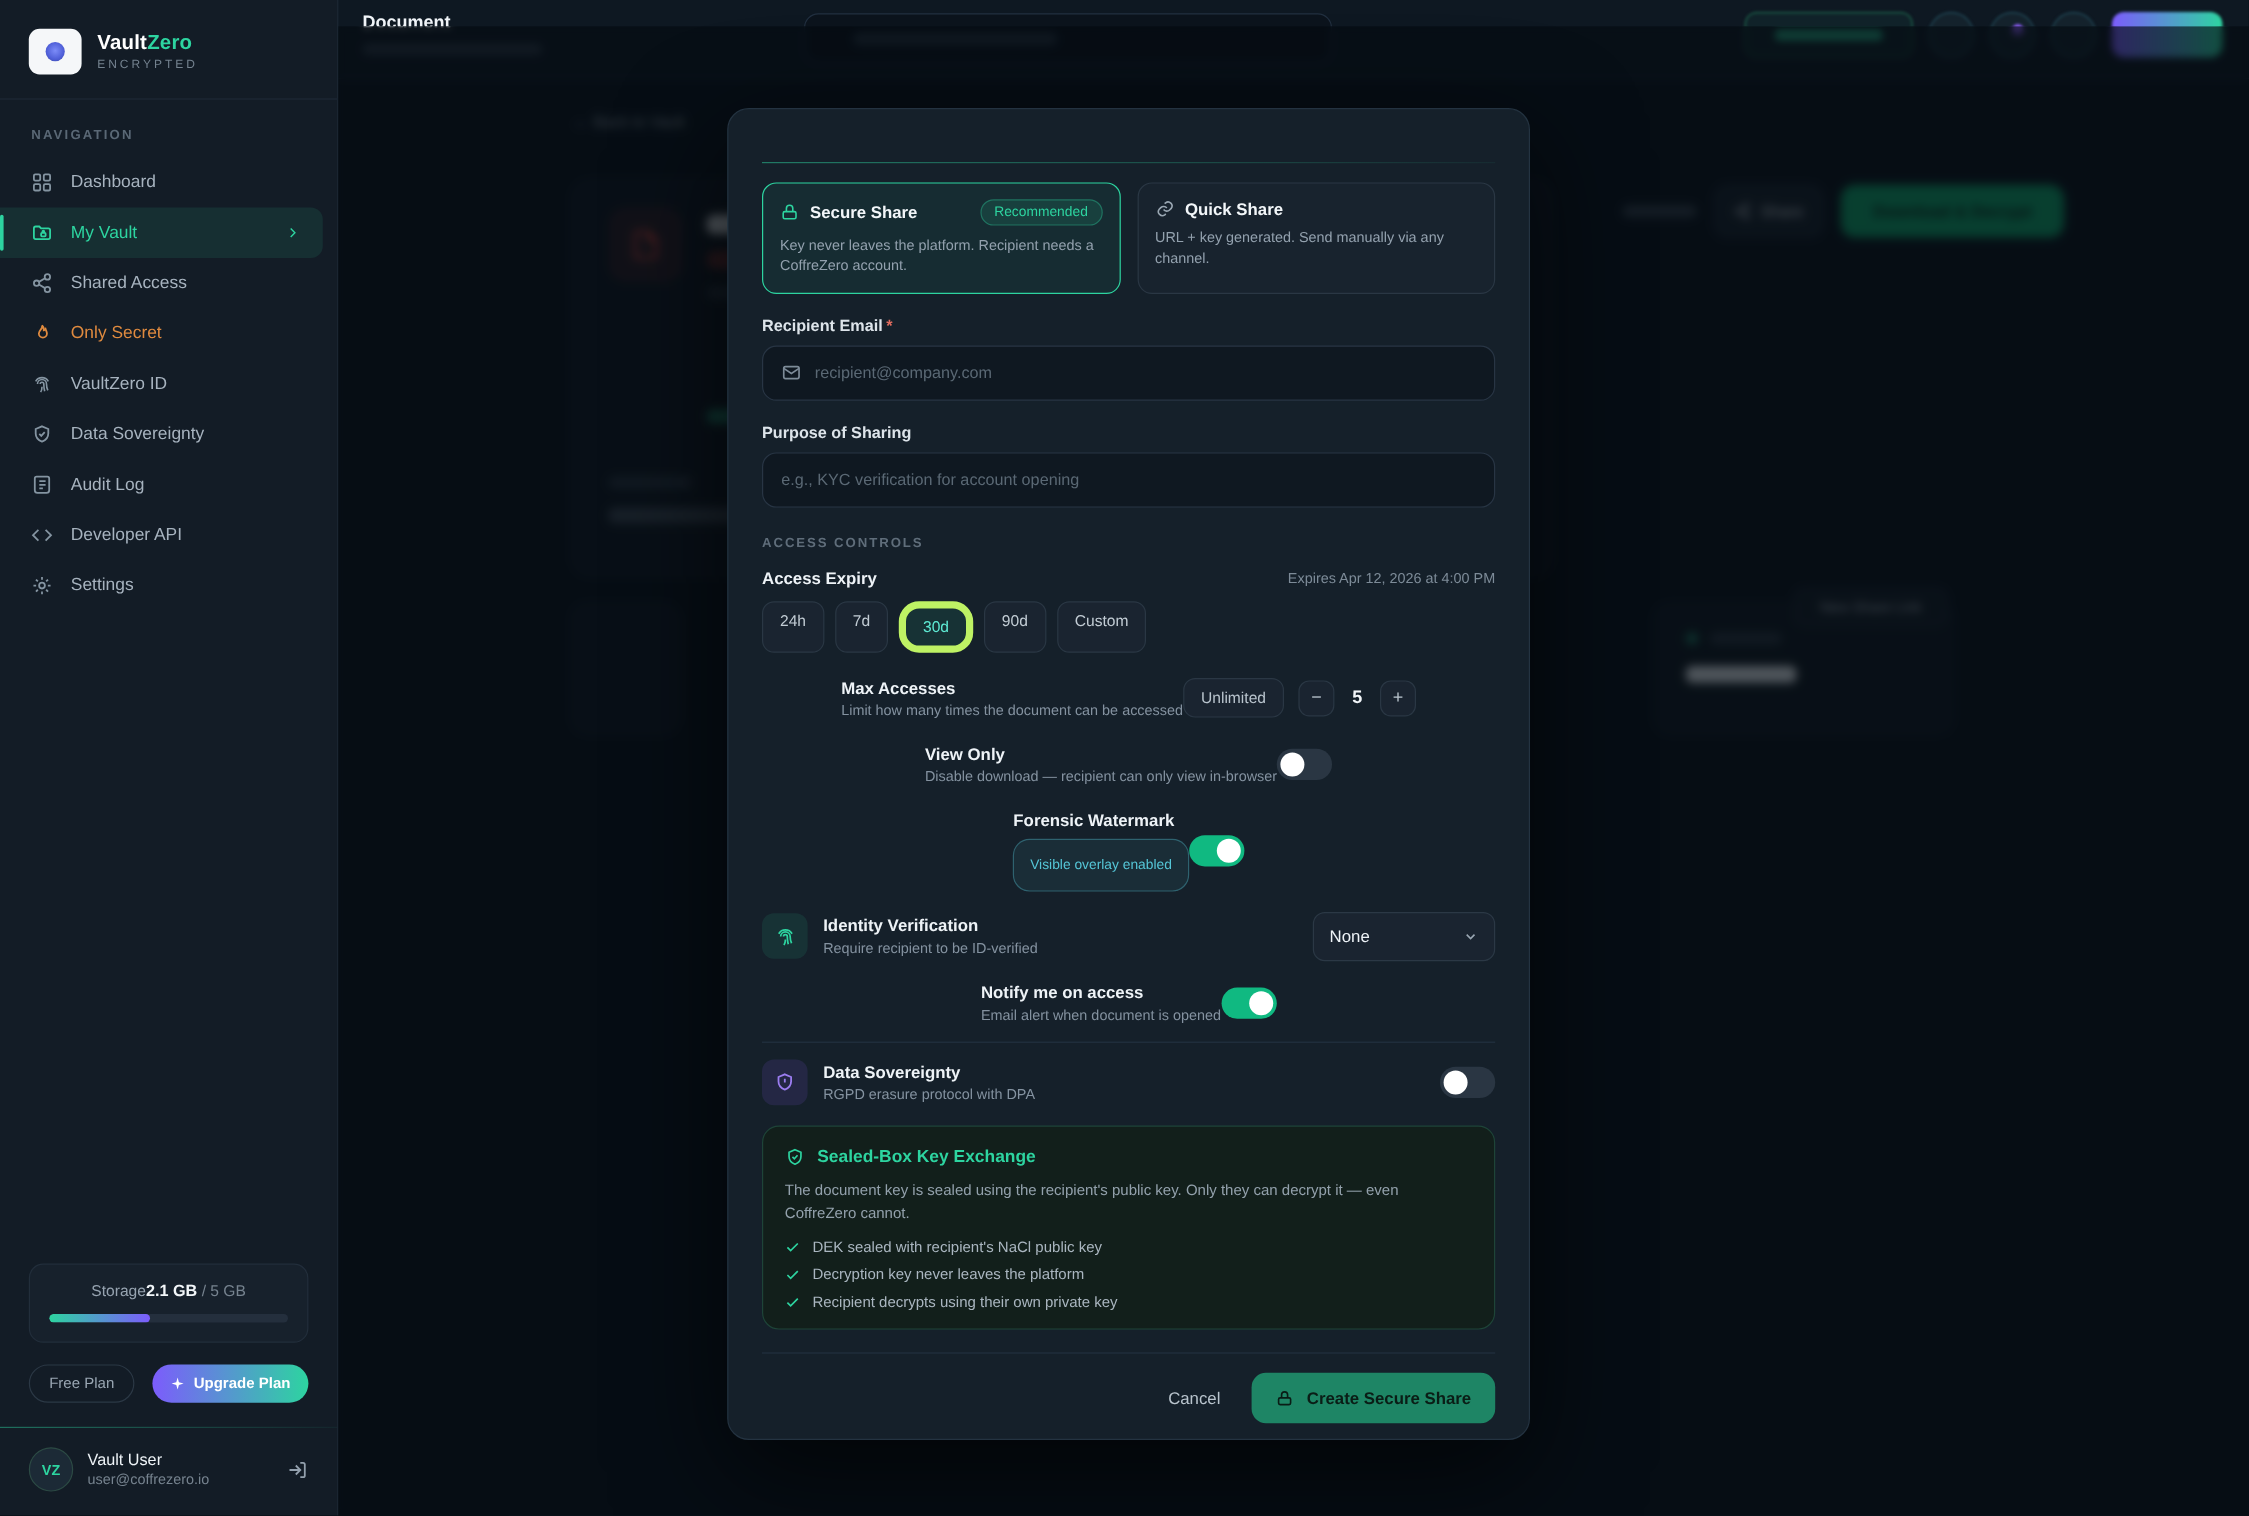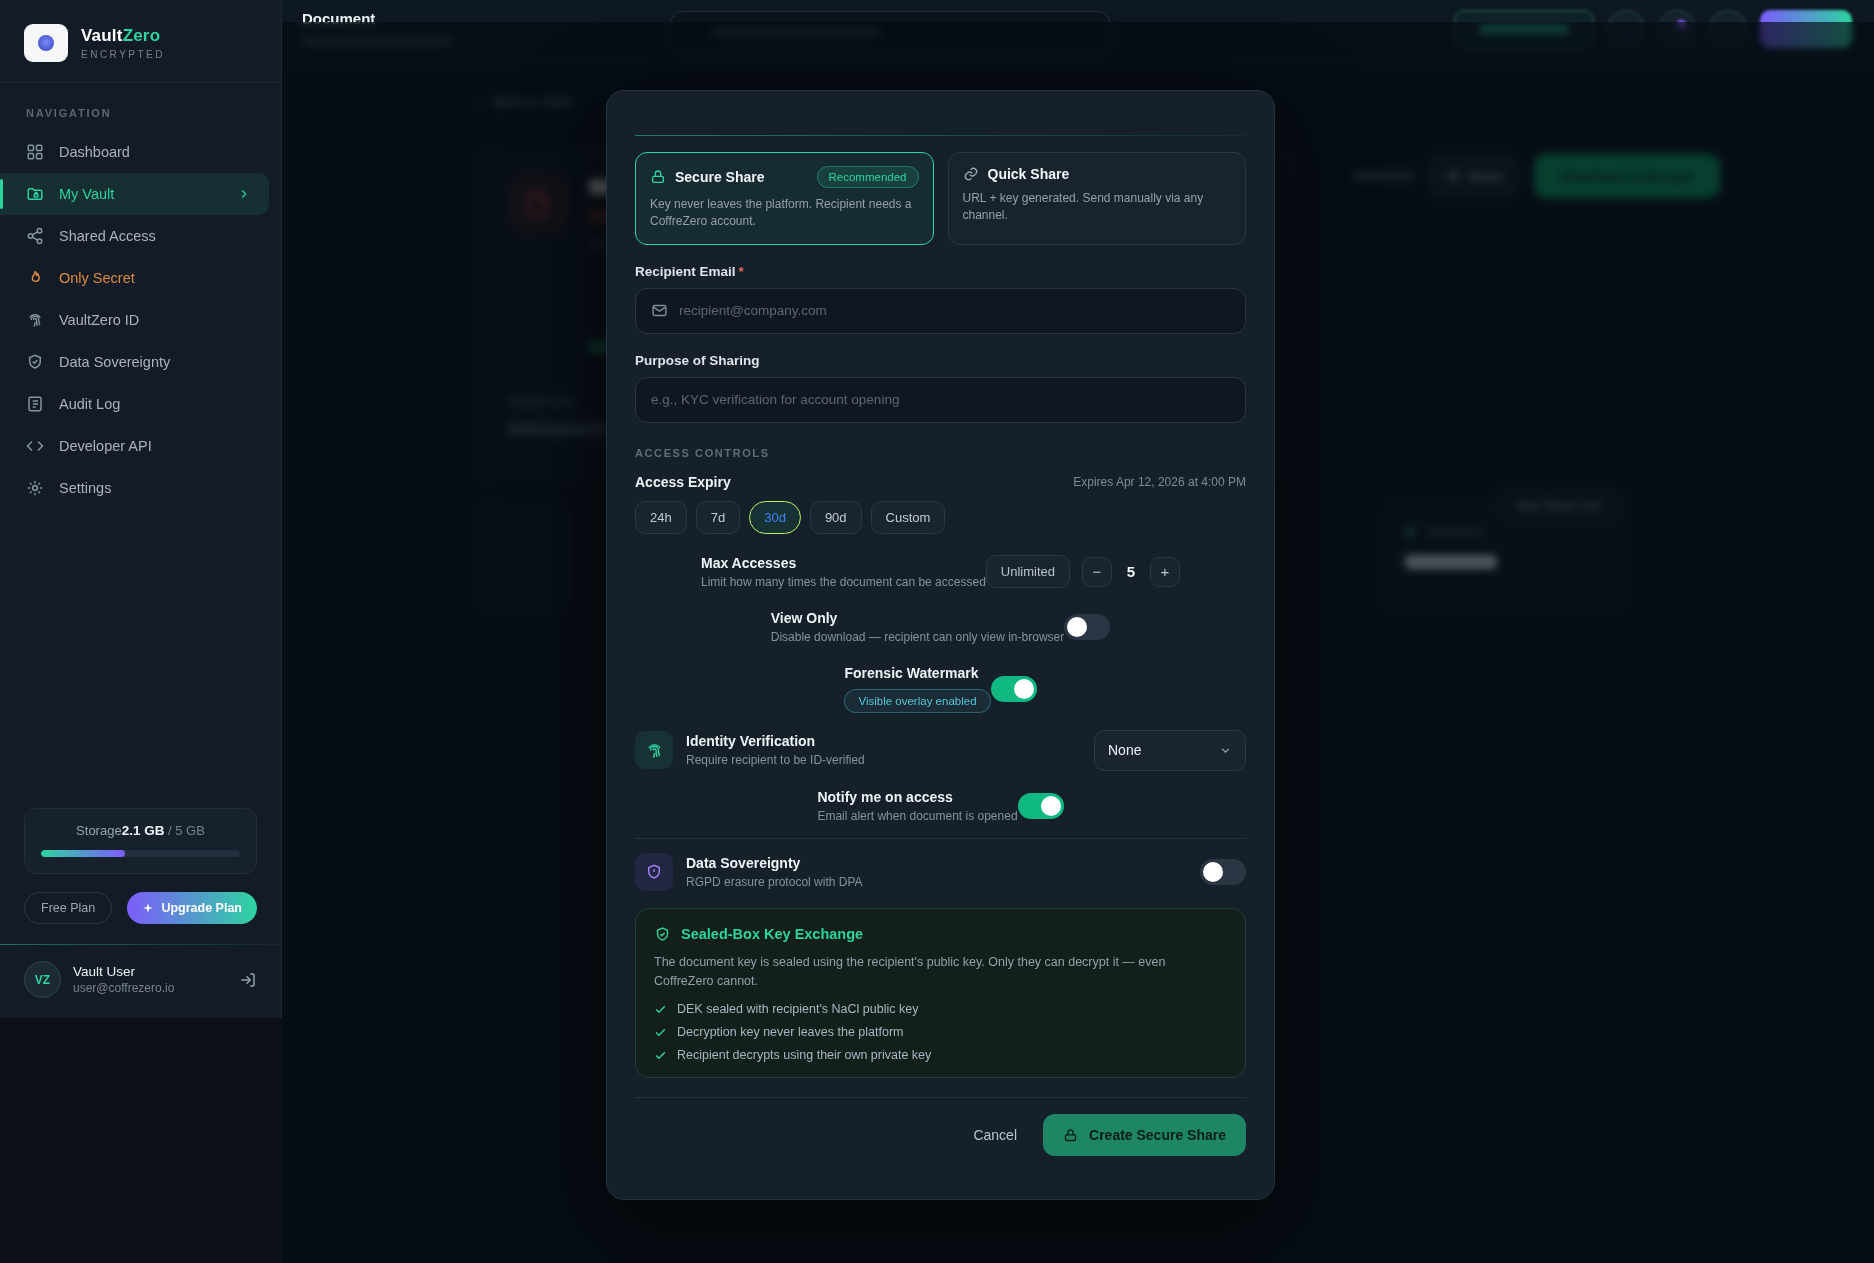--- a/index.html
+++ b/index.html
@@ -38,21 +38,21 @@
   .bg-actions-row { position:absolute; left:1070px; top:88px; display:flex; align-items:center; gap:14px; }
   .bg-small-bar { width:62px; height:10px; border-radius:5px; background:#36424f; }
   .bg-share-btn { width:92px; height:44px; border-radius:12px; background:#17222d; border:1px solid #283644; color:#cdd6de; font-size:13.5px; display:flex; align-items:center; justify-content:center; gap:8px; }
   .bg-download-btn { width:186px; height:44px; border-radius:12px; background:#0fa36b; color:#07221a; font-size:13.5px; font-weight:bold; display:flex; align-items:center; justify-content:center; }
   .bg-meta-card { position:absolute; border-radius:14px; background:#101a23; border:1px solid #1c2835; }
   .bg-new-share { position:absolute; left:1213px; top:424px; width:128px; height:32px; border-radius:9px; border:1px solid #2a3744; background:#141e28; color:#aeb9c4; font-size:12px; display:flex; align-items:center; justify-content:center; }
 
   .bg-overlay { position:absolute; left:282px; top:22px; right:0; bottom:0; background:rgba(4,10,16,0.66); backdrop-filter:blur(3px); }
 
   
-  .sidebar { position:absolute; left:0; top:0; width:282px; height:1018px; background:#131c26; border-right:1px solid #1d2835; display:flex; flex-direction:column; z-index:5; }
+  .sidebar { position:absolute; left:0; top:0; width:282px; height:1263px; background:#131c26; border-right:1px solid #1d2835; display:flex; flex-direction:column; z-index:5; }
   .brand { display:flex; align-items:center; gap:13px; padding:24px 24px 20px; }
   .brand-mark { width:44px; height:38px; border-radius:9px; background:#f5f7f9; display:flex; align-items:center; justify-content:center; }
   .brand-mark-glyph { width:16px; height:16px; border-radius:50%; background:radial-gradient(circle at 50% 45%, #7c8cf8 0%, #4f5fd8 60%, #35429c 100%); }
   .brand-name { font-size:17px; font-weight:bold; color:#ffffff; letter-spacing:.2px; }
   .brand-name .accent { color:#2dd4a0; }
   .brand-tag { font-size:10px; letter-spacing:2.5px; color:#74828f; margin-top:3px; }
   .side-divider { height:1px; background:#1e2936; margin:0 0 14px; }
   .nav-label { padding:10px 26px 12px; font-size:11px; letter-spacing:1.8px; color:#5a6875; font-weight:bold; }
   .nav-item { position:relative; display:flex; align-items:center; gap:14px; height:42px; padding:0 18px 0 26px; color:#a7b3bf; font-size:14.5px; cursor:pointer; }
   .nav-item .nav-ic { width:19px; height:19px; color:#8violet493a1; color:#8494a1; flex:none; }
@@ -109,34 +109,34 @@
 
   .section-label { margin-top:24px; font-size:11px; font-weight:bold; letter-spacing:1.6px; color:#5f6d7a; }
 
   .row-between { display:flex; align-items:center; justify-content:space-between; }
   .expiry-row { margin-top:15px; }
   .row-title { font-size:14px; font-weight:bold; color:#eef3f7; }
   .row-desc { font-size:12px; color:#8492a0; margin-top:4px; }
   .expiry-note { font-size:12px; color:#7d8b98; }
   .chips { display:flex; gap:9px; margin-top:11px; }
   .chip { padding:8px 14px; border-radius:10px; background:#1a2430; border:1px solid #2a3744; color:#c2ccd4; font-size:13px; cursor:pointer; }
-  .chip.selected { border-radius:17px; border:1px solid #bef264; color:#3b82f6; background:rgba(45,212,160,0.10); }
+  .chip.selected { border-radius:17px; border:6px solid #bef264; color:#5eead4; background:rgba(45,212,160,0.10); }
 
   .ctrl-row { margin-top:21px; display:flex; align-items:center; justify-content:center; }
   .stepper { display:flex; align-items:center; gap:12px; }
   .pill-btn { padding:8px 14px; border-radius:10px; background:#1a2430; border:1px solid #2a3744; color:#b9c4cd; font-size:13px; cursor:pointer; }
   .step-btn { width:30px; height:30px; border-radius:9px; background:#1a2430; border:1px solid #2a3744; color:#b9c4cd; font-size:15px; display:flex; align-items:center; justify-content:center; cursor:pointer; }
   .step-val { font-size:15px; font-weight:bold; color:#f2f6f9; min-width:14px; text-align:center; }
 
   .toggle { width:46px; height:26px; border-radius:14px; background:#2a3643; position:relative; cursor:pointer; flex:none; }
   .toggle .knob { position:absolute; top:3px; left:3px; width:20px; height:20px; border-radius:50%; background:#ffffff; transition:left .1s; }
   .toggle.on { background:#10b981; }
   .toggle.on .knob { left:23px; }
 
-  .wm-badge { display:inline-block; margin-top:8px; padding:5px 13px; border-radius:14px; color:#55c6d7; background:rgba(85,198,215,0.08); border:1px solid rgba(85,198,215,0.35); font-size:11.5px; }
+  .wm-badge { display:inline-block; margin-top:8px; padding:15px 13px; border-radius:14px; color:#55c6d7; background:rgba(85,198,215,0.08); border:1px solid rgba(85,198,215,0.35); font-size:11.5px; }
 
   .icon-row { margin-top:17px; display:flex; align-items:center; gap:13px; }
   .sq-icon { width:38px; height:38px; border-radius:10px; display:flex; align-items:center; justify-content:center; flex:none; }
   .sq-icon.teal { background:rgba(45,212,160,0.10); color:#2dd4a0; }
   .sq-icon.purple { background:rgba(139,92,246,0.13); color:#9b7df0; }
   .select { margin-left:auto; width:152px; height:41px; border-radius:10px; background:#1a2430; border:1px solid #2b3845; display:flex; align-items:center; padding:0 13px; cursor:pointer; }
   .select .sel-val { font-size:14px; color:#eef3f7; }
   .select .sel-chev { margin-left:auto; color:#9aa7b3; }
 
   .thin-div { height:1px; background:#223140; margin-top:15px; }

